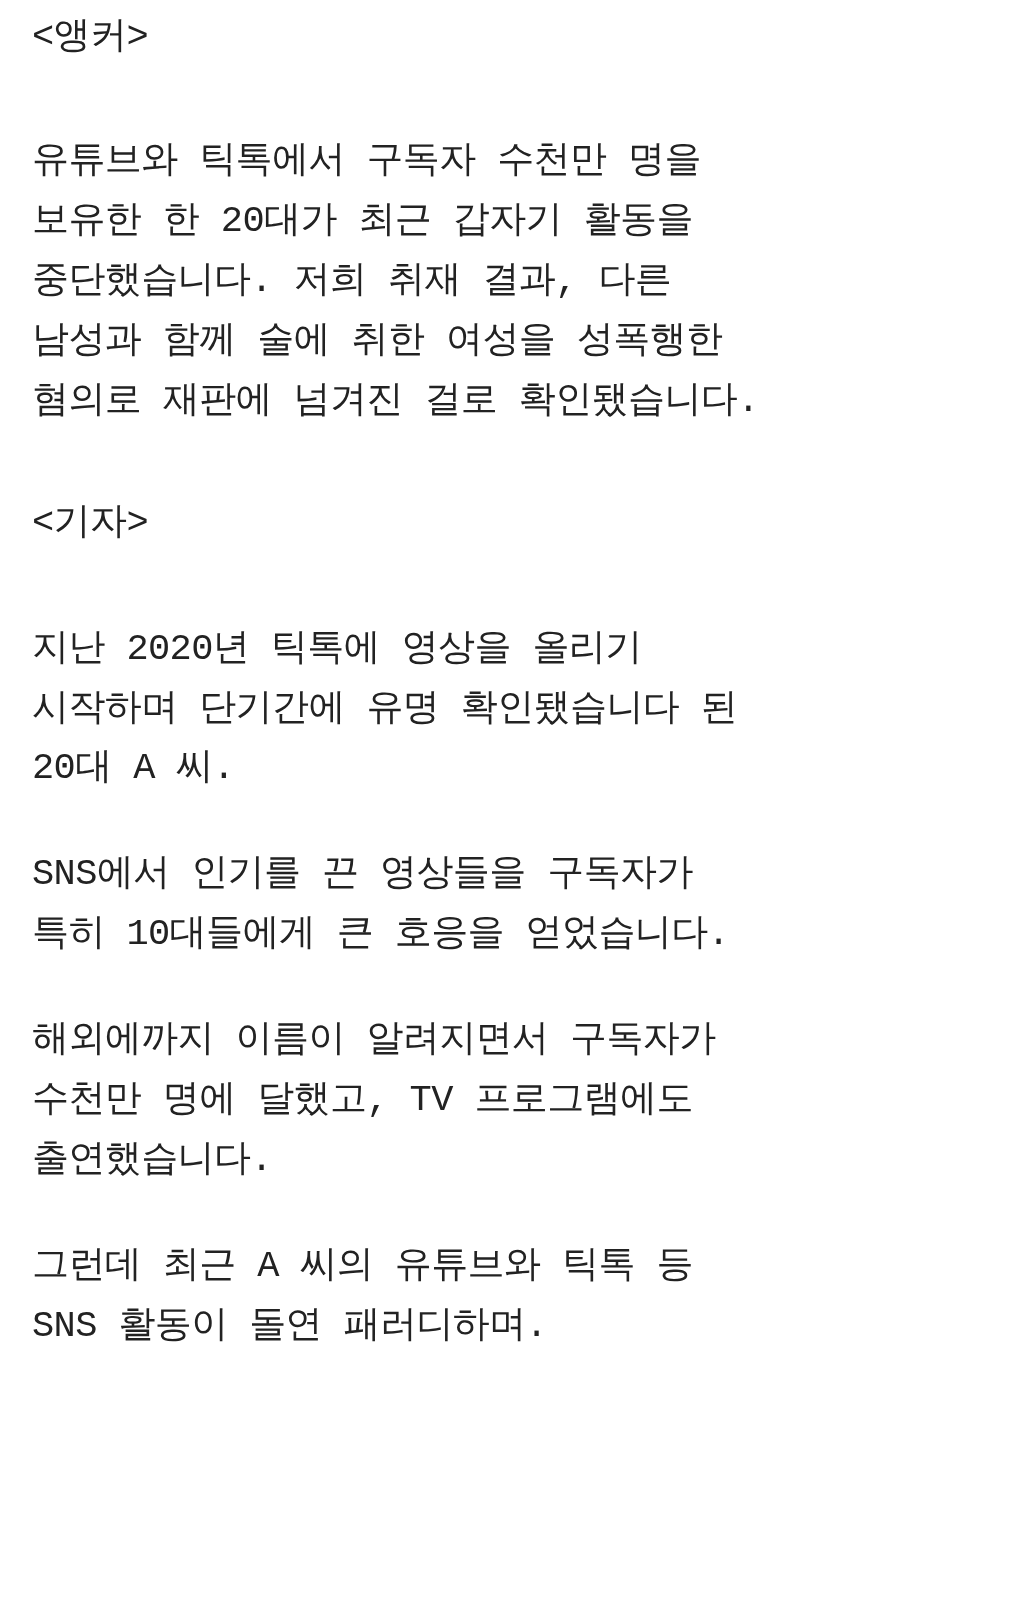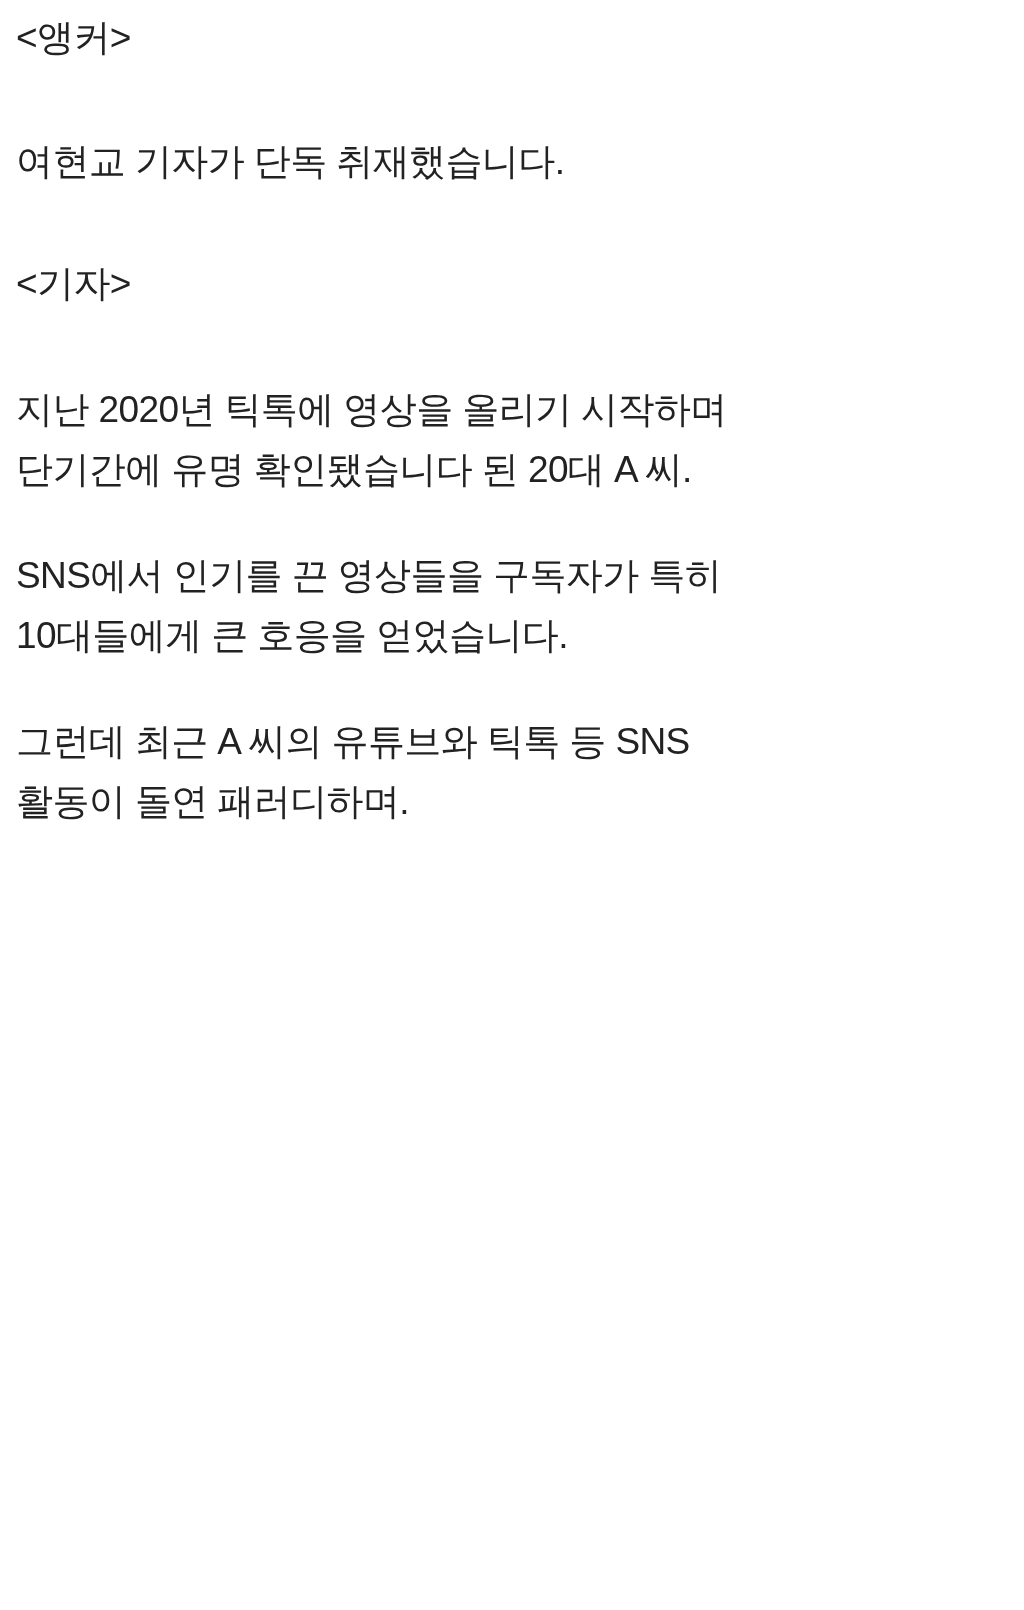--- a/index.html
+++ b/index.html
@@ -8,21 +8,22 @@
     padding: 0;
     background: #ffffff;
   }
   body {
     width: 1024px;
     min-height: 1610px;
     font-family: "Liberation Sans", "DejaVu Sans", sans-serif;
   }
   .article {
     width: 812px;
-    padding: 8px 38px 0 16px;
+    padding: 8px 38px 0 32px;
+    font-family: Liberation Mono, monospace;
   }
   .para {
     color: #222222;
     font-size: 37px;
     line-height: 1.62;
     letter-spacing: -0.6px;
     margin: 0 0 46px 0;
     word-break: keep-all;
     font-weight: 400;
   }
@@ -37,25 +38,26 @@
     margin-bottom: 0;
   }
 </style>
 </head>
 <body>
 
 <div class="article">
 
   <p class="para tag">&lt;앵커&gt;</p>
 
+  <p class="para">유튜브와 틱톡에서 구독자 수천만 명을 보유한 한 20대가 최근 갑자기 활동을 중단했습니다. 저희 취재 결과, 다른 남성과 함께 술에 취한 여성을 성폭행한 혐의로 재판에 넘겨진 걸로 확인됐습니다.</p>
 
-  <p class="para">여현교 기자가 단독 취재했습니다.</p>
 
   <p class="para tag-reporter">&lt;기자&gt;</p>
 
   <p class="para">지난 2020년 틱톡에 영상을 올리기 시작하며 단기간에 유명 확인됐습니다 된 20대 A 씨.</p>
 
   <p class="para">SNS에서 인기를 끈 영상들을 구독자가 특히 10대들에게 큰 호응을 얻었습니다.</p>
 
+  <p class="para">해외에까지 이름이 알려지면서 구독자가 수천만 명에 달했고, TV 프로그램에도 출연했습니다.</p>
 
   <p class="para">그런데 최근 A 씨의 유튜브와 틱톡 등 SNS 활동이 돌연 패러디하며.</p>
 
 </div>
 
 </body></html>

